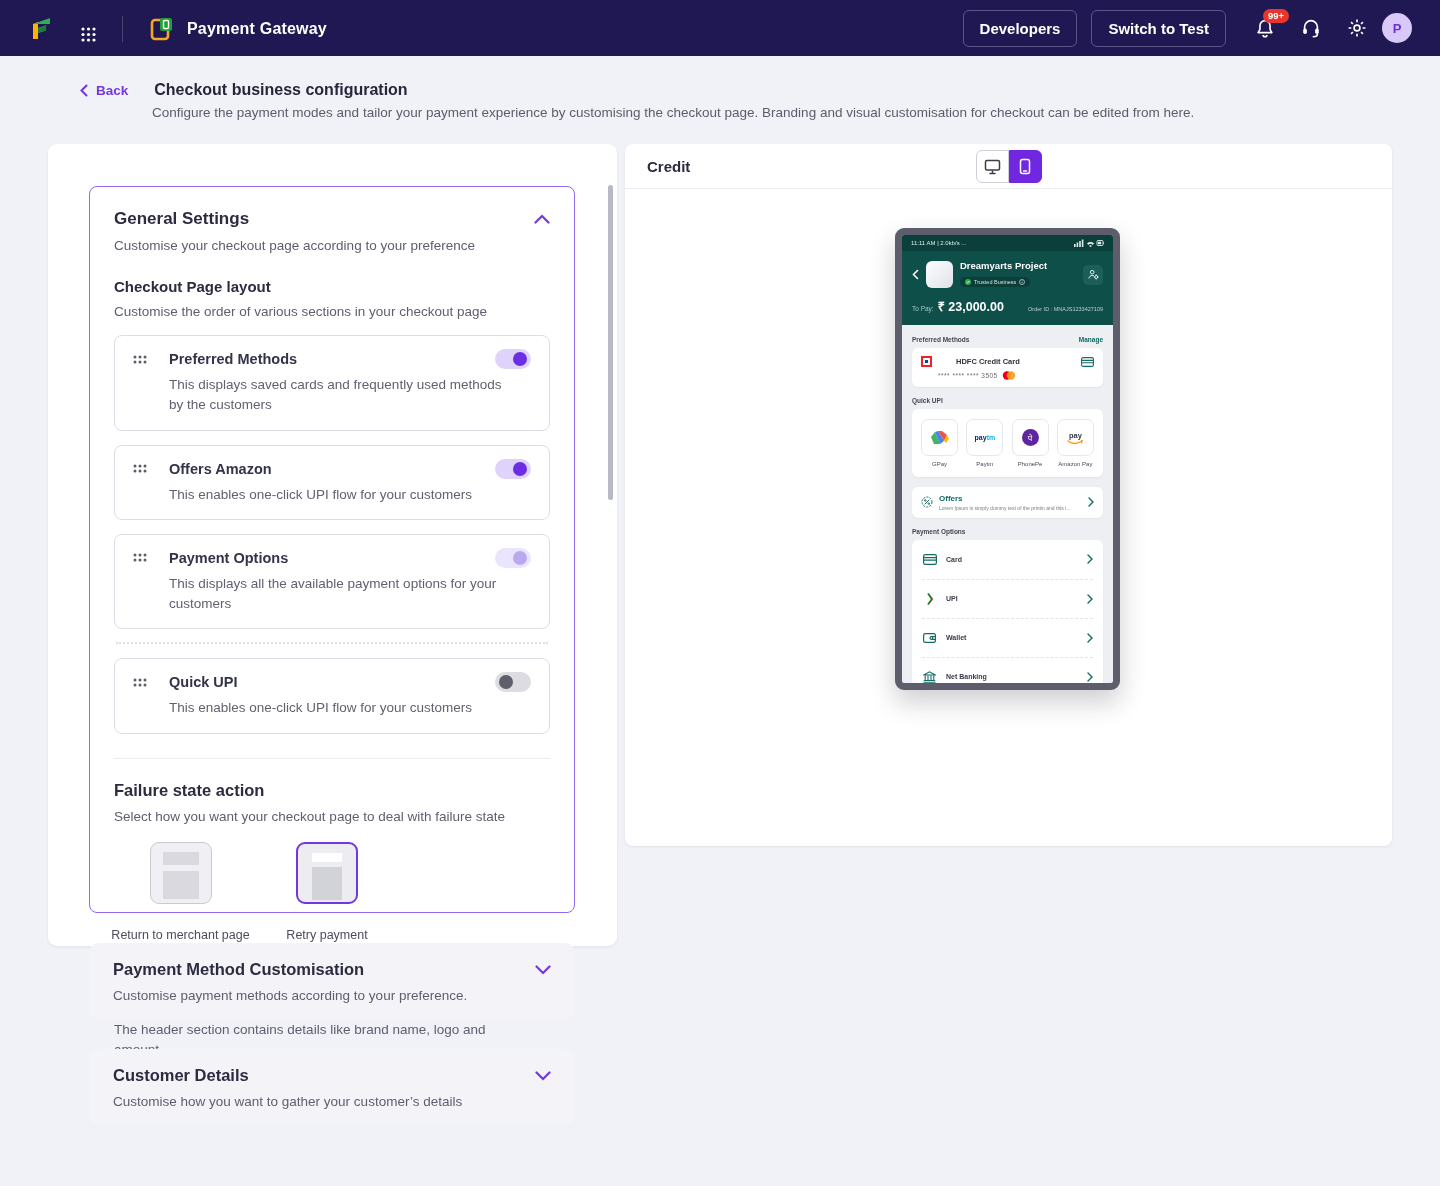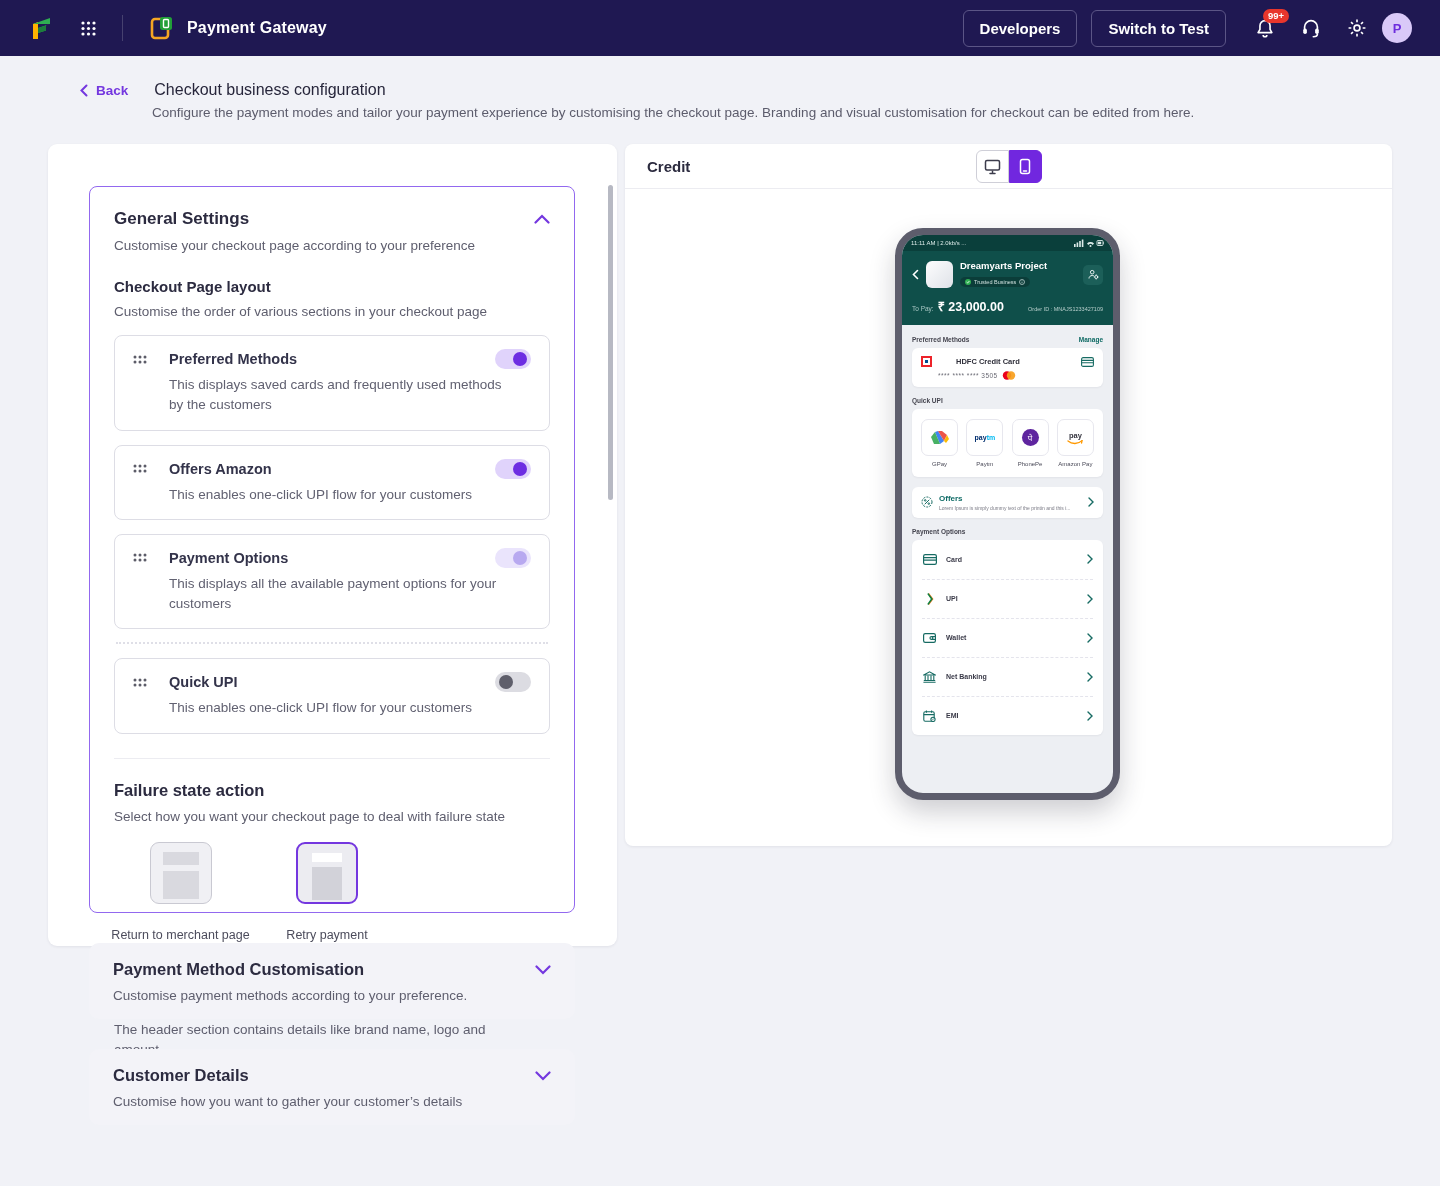--- a/index.html
+++ b/index.html
@@ -2,39 +2,39 @@
 <html><head>
 <meta charset="utf-8">
 <style>
   * { margin:0; padding:0; box-sizing:border-box; }
   html,body { width:1440px; height:1186px; }
   body { font-family:"Liberation Sans", sans-serif; background:#f1f2f7; position:relative; color:#2c2b40; }
 
   
   .nav { position:absolute; top:0; left:0; width:1440px; height:56px; background:#1f1852;
          display:flex; align-items:center; padding:0 28px; }
-  .nav-left { display:flex; align-items:center; gap:26px; }
+  .nav-left { display:flex; align-items:flex-end; gap:26px; }
   .nav-divider { width:1px; height:26px; background:#46416f; }
   .nav-product { display:flex; align-items:center; gap:12px; }
   .nav-product-name { color:#fff; font-size:16px; font-weight:700; letter-spacing:.2px; }
   .nav-right { margin-left:auto; display:flex; align-items:center; gap:14px; }
   .nav-btn { border:1px solid #5b5586; border-radius:6px; background:transparent; color:#fff;
              font-size:15px; font-weight:600; padding:9px 16px; cursor:pointer; font-family:inherit; }
   .nav-icons { display:flex; align-items:center; gap:24px; margin-left:14px; }
   .nav-icon { position:relative; display:inline-flex; cursor:pointer; }
   .badge99 { position:absolute; top:-8px; left:9px; background:#e8362c; color:#fff; font-size:9.5px;
              font-weight:700; border-radius:9px; padding:2px 5px; line-height:1; }
   .avatar { width:30px; height:30px; border-radius:50%; background:#d9c9f8; color:#6d2ddd;
             font-size:13px; font-weight:700; display:flex; align-items:center; justify-content:center; cursor:pointer; }
 
   
   .crumb-row { position:absolute; top:81px; left:80px; display:flex; align-items:flex-start; }
   .back-link { display:flex; align-items:center; gap:8px; color:#7437df; font-size:13.5px; font-weight:600;
                cursor:pointer; margin-right:26px; padding-top:2px; }
-  .page-title { font-size:16px; font-weight:400; color:#27263b; }
+  .page-title { font-size:16px; font-weight:700; color:#27263b; }
   .page-sub { position:absolute; top:105px; left:152px; font-size:13.5px; color:#5c5c6c; width:1120px; }
 
   
   .card { position:absolute; background:#fff; border-radius:8px; box-shadow:0 1px 3px rgba(20,20,43,.07); }
   .left-card  { left:48px;  top:144px; width:569px; height:802px;border-radius:9px; }
   .right-card { left:625px; top:144px; width:767px; height:702px; }
 
   .scroll-thumb { position:absolute; left:608px; top:185px; width:5px; height:315px;
                   background:#b7b9c3; border-radius:3px; }
 
@@ -82,22 +82,22 @@
 
   
   .pv-head { position:relative; height:45px; border-bottom:1px solid #ececf1; display:flex; align-items:center; padding:0 22px; }
   .pv-title { font-size:15px; font-weight:600; color:#2b2a3e; }
   .dev-toggle { position:absolute; left:50%; top:6px; transform:translateX(-50%); display:flex; }
   .dev-btn { width:33px; height:33px; display:flex; align-items:center; justify-content:center; cursor:pointer; }
   .dev-desktop { background:#fff; border:1px solid #cfcfd8; border-radius:6px 0 0 6px; }
   .dev-mobile  { background:#7127df; border:1px solid #7127df; border-radius:0 6px 6px 0; }
 
   
-  .phone { position:absolute; left:270px; top:84px; width:225px; height:572px; border:7px solid #5d5d6c;
-           border-radius:28px; background:#edeff3; overflow:hidden; box-shadow:0 12px 26px rgba(30,30,50,.22); }
+  .phone { position:absolute; left:270px; top:84px; width:225px; height:462px; border:7px solid #5d5d6c;
+           border-radius:9px; background:#edeff3; overflow:hidden; box-shadow:0 12px 26px rgba(30,30,50,.22); }
   .p-status { background:#0a3f3b; height:16px; display:flex; align-items:center; justify-content:space-between;
               padding:0 9px; color:#dcebe9; font-size:6px; }
   .p-head { background:#0f4f4a; padding:9px 10px 10px; }
   .p-head-r1 { display:flex; align-items:center; gap:7px; }
   .p-logo { width:27px; height:27px; border-radius:6px; background:linear-gradient(135deg,#fdfdfe,#dfe2e8); flex:none; }
   .p-merchant { font-size:9.5px; font-weight:600; color:#fff; }
   .p-badge { display:inline-flex; align-items:center; gap:3px; background:rgba(0,0,0,.22); border-radius:7px;
              padding:2px 5px; margin-top:3px; color:#cfe0de; font-size:5.5px; }
   .p-usr { margin-left:auto; width:20px; height:20px; background:#1c5f59; border-radius:5px;
            display:flex; align-items:center; justify-content:center; }

